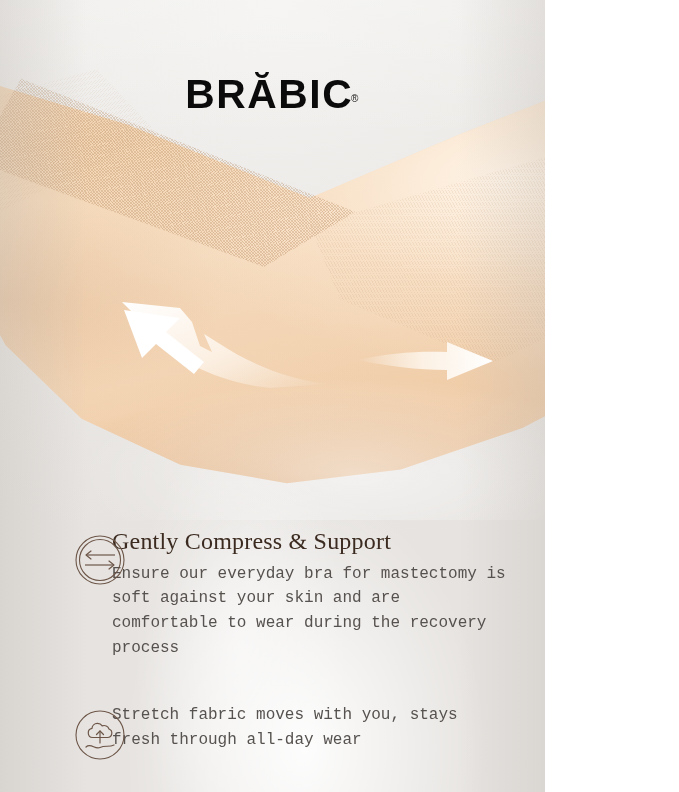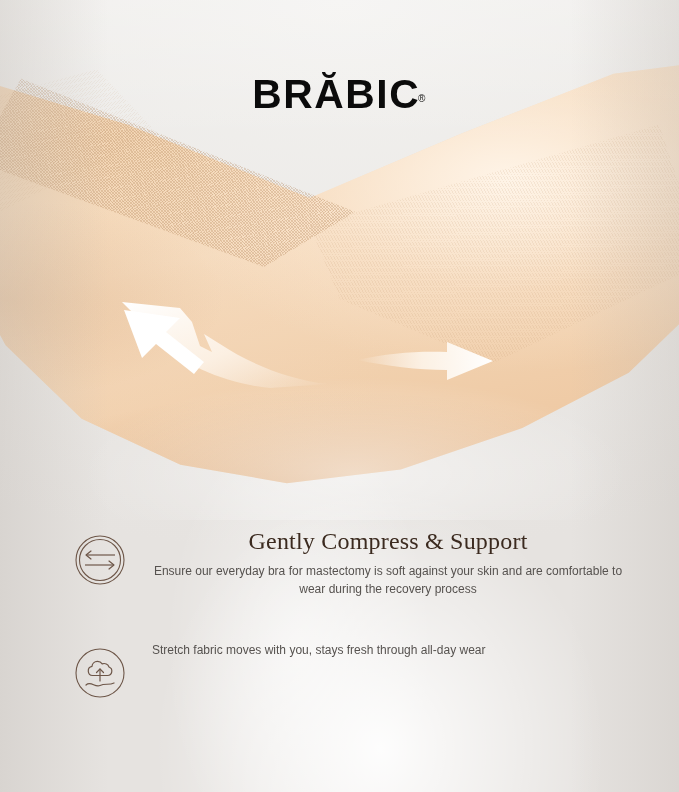--- a/index.html
+++ b/index.html
@@ -6,21 +6,21 @@
     margin: 0;
     padding: 0;
     background: #ffffff;
   }
   body {
     font-family: "Liberation Sans", sans-serif;
   }
 
   .page {
     position: relative;
-    width: 679px;
+    width: 545px;
     height: 792px;
     overflow: hidden;
     background: #eceae7;
   }
 
   
   .backdrop {
     position: absolute;
     inset: 0;
     background:
@@ -180,35 +180,34 @@
   }
   .feature-icon {
     position: absolute;
     left: 74px;
     top: 6px;
     width: 52px;
     height: 52px;
     flex: 0 0 52px;
   }
   .feature-body {
-    margin-left: 80px;
-    text-align: center;
+    margin-left: 40px;
   }
   .feature-title {
     font-family: "Liberation Serif", serif;
     font-size: 24px;
     font-weight: 400;
     color: #3b2a1f;
     letter-spacing: 0.2px;
     line-height: 1.15;
     margin: 0 0 6px 0;
   }
   .feature-desc {
-    font-family: Liberation Sans, sans-serif;
-    font-size: 12px;
+    font-family: Liberation Mono, monospace;
+    font-size: 16px;
     font-weight: 400;
     color: #56524f;
     line-height: 1.55;
     margin: 0;
     max-width: 472px;
   }
 </style>
 </head>
 <body>
 

